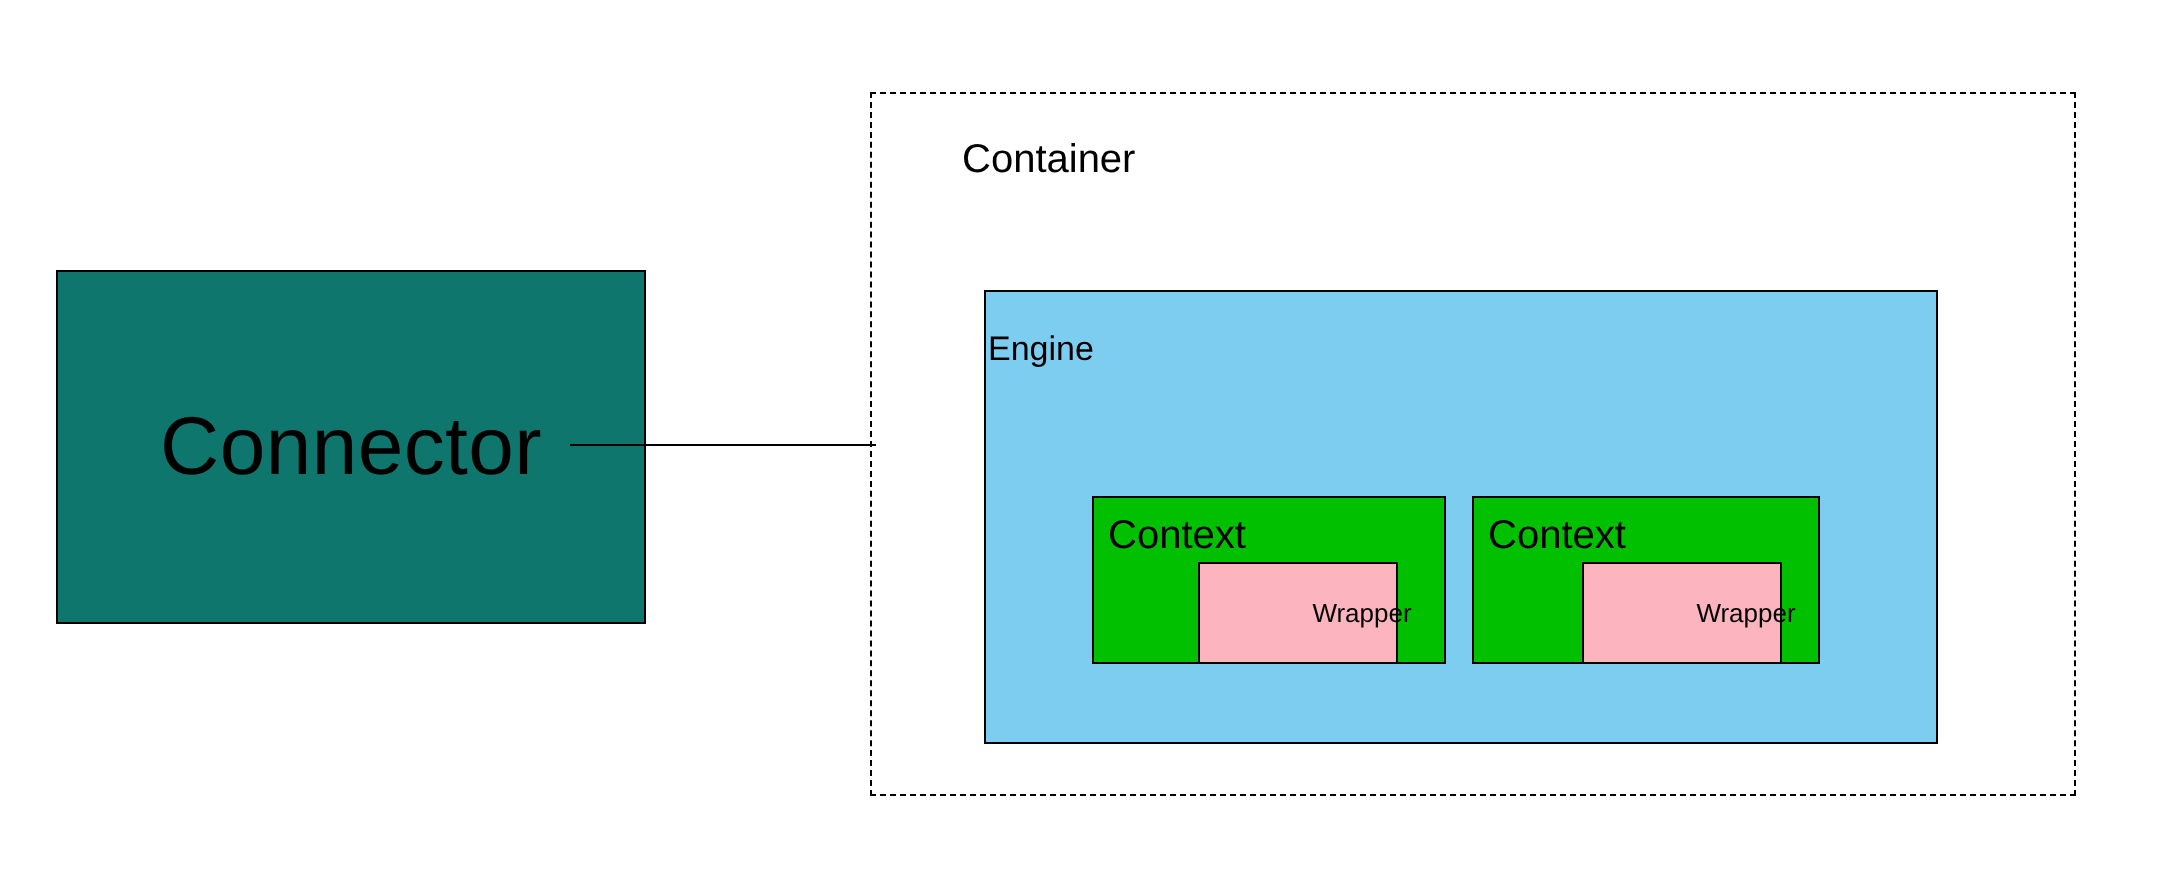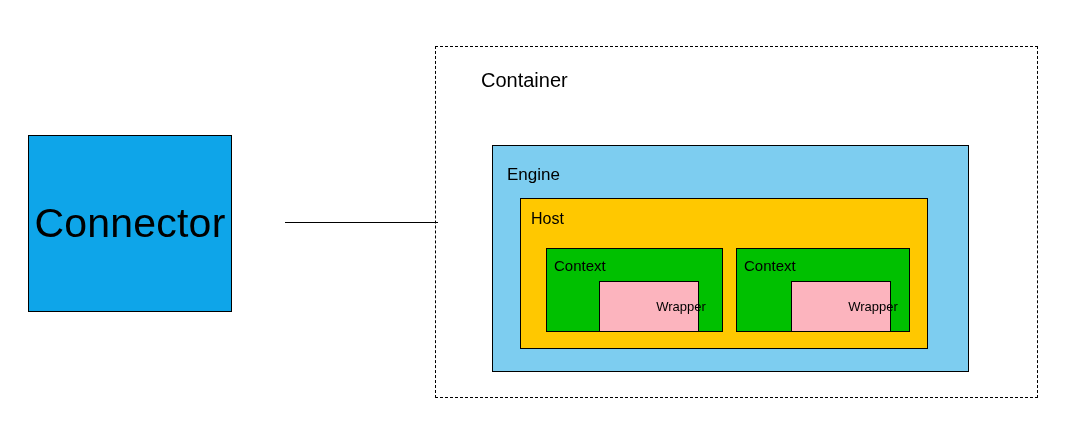--- a/index.html
+++ b/index.html
@@ -31,23 +31,23 @@
     position: absolute;
     color: #000000;
     white-space: nowrap;
     line-height: 1;
   }
 
   
   #connector-node {
     left: 28px;
     top: 135px;
-    width: 204px;
+    width: 295px;
     height: 177px;
-    background: #0ea5e9;
+    background: #0f766e;
     padding-left: 28px;
   }
   #connector-label {
     left: 0;
     top: 0;
     width: 100%;
     height: 100%;
     display: flex;
     align-items: center;
     justify-content: center;
@@ -82,21 +82,21 @@
 
   
   #engine-node {
     left: 492px;
     top: 145px;
     width: 477px;
     height: 227px;
     background: #7DCDF0;
   }
   #engine-label {
-    left: 14px;
+    left: 1px;
     top: 20px;
     font-size: 17px;
   }
 
   
   #host-node {
     left: 520px;
     top: 198px;
     width: 408px;
     height: 151px;
@@ -112,21 +112,21 @@
   .context-node {
     background: #00C000;
     top: 248px;
     height: 84px;
   }
   #context-node-0 { left: 546px; width: 177px; }
   #context-node-1 { left: 736px; width: 174px; }
   .context-label {
     left: 7px;
     top: 9px;
-    font-size: 15px;
+    font-size: 20px;
   }
 
   
   .wrapper-node {
     background: #FCB4BE;
     top: 281px;
     width: 100px;
     height: 51px;
   }
   #wrapper-node-0 { left: 599px; }
@@ -155,23 +155,20 @@
   <div id="connector-link"></div>
 
   <div class="node" id="container-node">
     <span class="node-label" id="container-label">Container</span>
   </div>
 
   <div class="node" id="engine-node">
     <span class="node-label" id="engine-label">Engine</span>
   </div>
 
-  <div class="node" id="host-node">
-    <span class="node-label" id="host-label">Host</span>
-  </div>
 
   <div class="node context-node" id="context-node-0">
     <span class="node-label context-label">Context</span>
   </div>
 
   <div class="node wrapper-node" id="wrapper-node-0">
     <span class="node-label wrapper-label">Wrapper</span>
   </div>
 
   <div class="node context-node" id="context-node-1">

